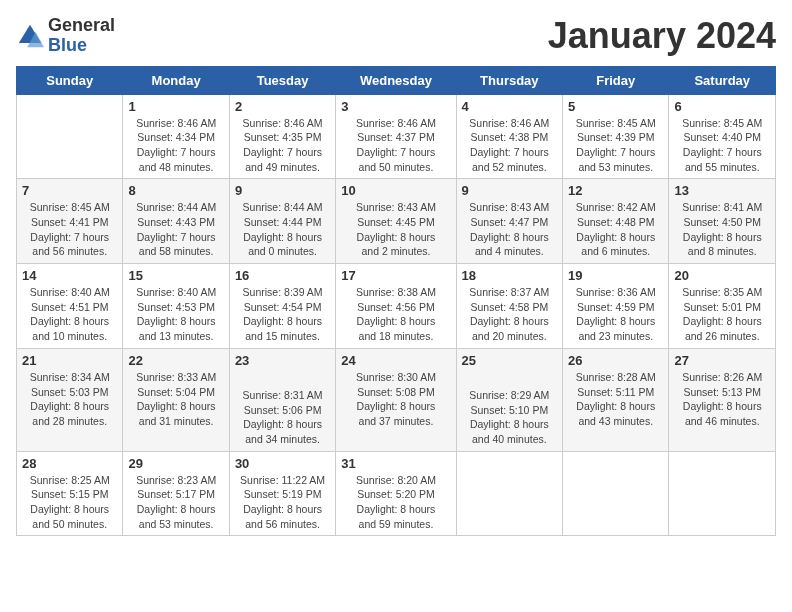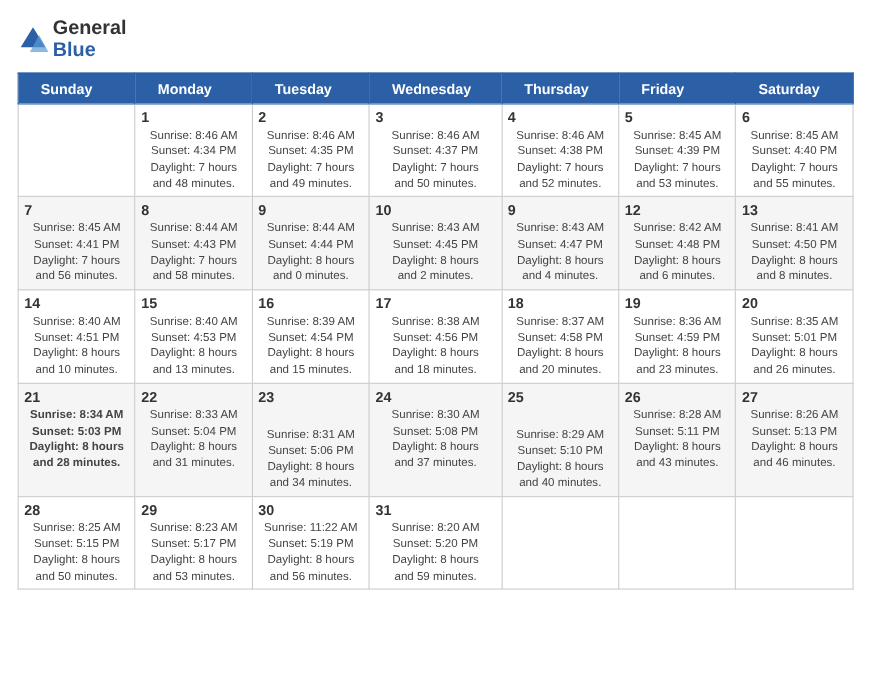--- a/index.html
+++ b/index.html
@@ -47,21 +47,21 @@
     }
     table {
       width: 100%;
       border-collapse: collapse;
       font-size: 11px;
     }
     thead tr th {
       background-color: #2b5fa6;
       color: #fff;
       padding: 6px 20px;
-      text-align: left;
+      text-align: center;
       font-size: 13px;
       font-weight: bold;
       border: 1px solid #2b5fa6;
     }
     tbody tr td {
       border: 1px solid #ccc;
       padding: 4px 5px;
       vertical-align: top;
       min-width: 100px;
       height: 80px;
@@ -95,20 +95,21 @@
     <svg class="logo-icon" viewBox="0 0 40 40">
       <polygon points="20,4 36,30 4,30" fill="#2b5fa6"></polygon>
       <polygon points="28,14 40,36 16,36" fill="#5b9bd5" opacity="0.7"></polygon>
     </svg>
     <div class="logo-text">
       <span class="logo-general">General</span><br>
       <span class="logo-blue">Blue</span>
     </div>
   </div>
   <div class="title-section">
+    <div class="month-title">January 2024</div>
   </div>
 </div>
 
 <table>
   <thead>
     <tr id="col-headers">
         <th>Sunday</th>
         <th>Monday</th>
         <th>Tuesday</th>
         <th>Wednesday</th>
@@ -261,21 +262,21 @@
           <span class="day-number">20</span>
           <div class="day-info" style="white-space: pre-line;">Sunrise: 8:35 AM
 Sunset: 5:01 PM
 Daylight: 8 hours
 and 26 minutes.</div>
         </td>
       </tr>
       <tr>
         <td>
           <span class="day-number">21</span>
-          <div class="day-info" style="white-space: pre-line; font-weight: bold;">Sunrise: 8:34 AM
+          <div class="day-info" style="white-space: pre-line;">Sunrise: 8:34 AM
 Sunset: 5:03 PM
 Daylight: 8 hours
 and 28 minutes.</div>
         </td>
         <td>
           <span class="day-number">22</span>
           <div class="day-info" style="white-space: pre-line;">Sunrise: 8:33 AM
 Sunset: 5:04 PM
 Daylight: 8 hours
 and 31 minutes.</div>

